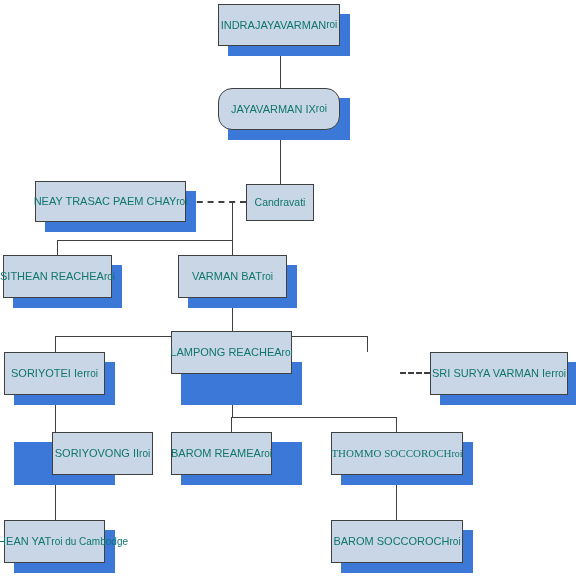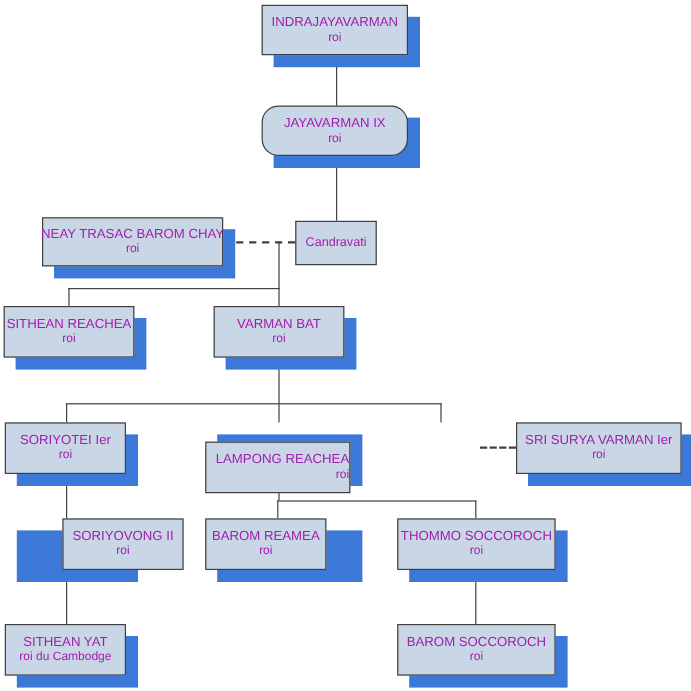--- a/index.html
+++ b/index.html
@@ -19,23 +19,23 @@
   .dash{
     position:absolute;height:0;border-top:2px dashed #404040;
   }
 
   
   .node{
     position:absolute;
     box-sizing:border-box;
     background:#c9d6e5;
     border:1px solid #404040;
-    color:#a21caf;
+    color:#0f766e;
     display:flex;
-    flex-direction:column;
+    flex-direction:row;
     align-items:center;
     justify-content:center;
     text-align:center;
     line-height:1.18;
     z-index:3;
   }
   .node .name{font-size:11px;white-space:nowrap;}
   .node .sub{font-size:10px;white-space:nowrap;}
   .node.small .name,.node.small .sub{font-size:10.5px;}
 
@@ -99,21 +99,21 @@
     <span class="name">INDRAJAYAVARMAN</span>
     <span class="sub">roi</span>
   </div>
 
   <div class="node" style="left:218px;top:88px;width:122px;height:42px;border-radius:14px;">
     <span class="name">JAYAVARMAN IX</span>
     <span class="sub">roi</span>
   </div>
 
   <div class="node" style="left:35px;top:181px;width:151px;height:41px;">
-    <span class="name">NEAY TRASAC BAROM CHAY</span>
+    <span class="name">NEAY TRASAC PAEM CHAY</span>
     <span class="sub">roi</span>
   </div>
 
   <div class="node small" style="left:246px;top:184px;width:68px;height:37px;">
     <span class="name">Candravati</span>
   </div>
 
   <div class="node" style="left:3px;top:255px;width:109px;height:43px;">
     <span class="name">SITHEAN REACHEA</span>
     <span class="sub">roi</span>
@@ -122,42 +122,42 @@
   <div class="node" style="left:178px;top:255px;width:109px;height:43px;">
     <span class="name">VARMAN BAT</span>
     <span class="sub">roi</span>
   </div>
 
   <div class="node" style="left:4px;top:352px;width:101px;height:43px;">
     <span class="name">SORIYOTEI Ier</span>
     <span class="sub">roi</span>
   </div>
 
-  <div class="node" style="left:171px;top:368px;width:121px;height:43px;align-items:flex-end;">
+  <div class="node" style="left:171px;top:331px;width:121px;height:43px;">
     <span class="name">LAMPONG REACHEA</span>
     <span class="sub">roi</span>
   </div>
 
 
   <div class="node" style="left:430px;top:352px;width:138px;height:43px;">
     <span class="name">SRI SURYA VARMAN Ier</span>
     <span class="sub">roi</span>
   </div>
 
   <div class="node" style="left:4px;top:432px;width:101px;height:43px;margin-left:48px;">
     <span class="name">SORIYOVONG II</span>
     <span class="sub">roi</span>
   </div>
 
   <div class="node" style="left:171px;top:432px;width:101px;height:43px;">
     <span class="name">BAROM REAMEA</span>
     <span class="sub">roi</span>
   </div>
 
-  <div class="node" style="left:331px;top:432px;width:132px;height:43px;">
+  <div class="node" style="left:331px;top:432px;width:132px;height:43px;font-family:Liberation Serif, serif;">
     <span class="name">THOMMO SOCCOROCH</span>
     <span class="sub">roi</span>
   </div>
 
   <div class="node" style="left:4px;top:520px;width:101px;height:43px;">
     <span class="name">SITHEAN YAT</span>
     <span class="sub">roi du Cambodge</span>
   </div>
 
   <div class="node" style="left:331px;top:520px;width:132px;height:43px;">

